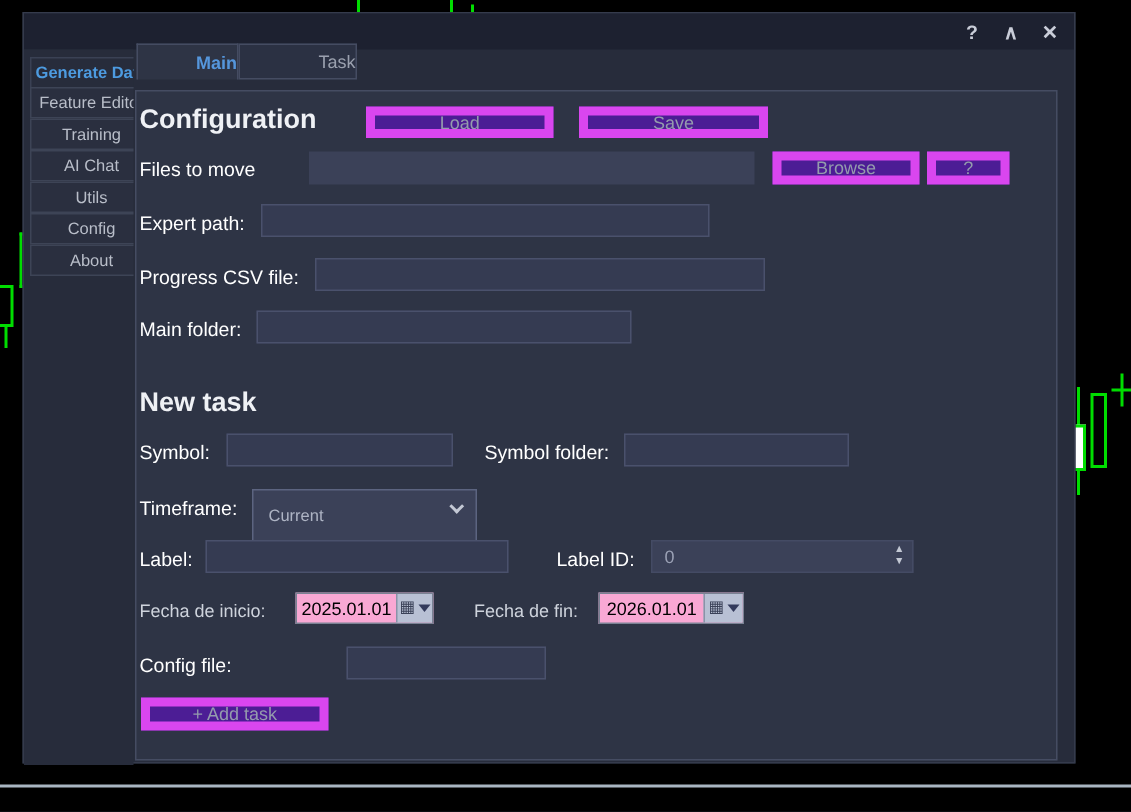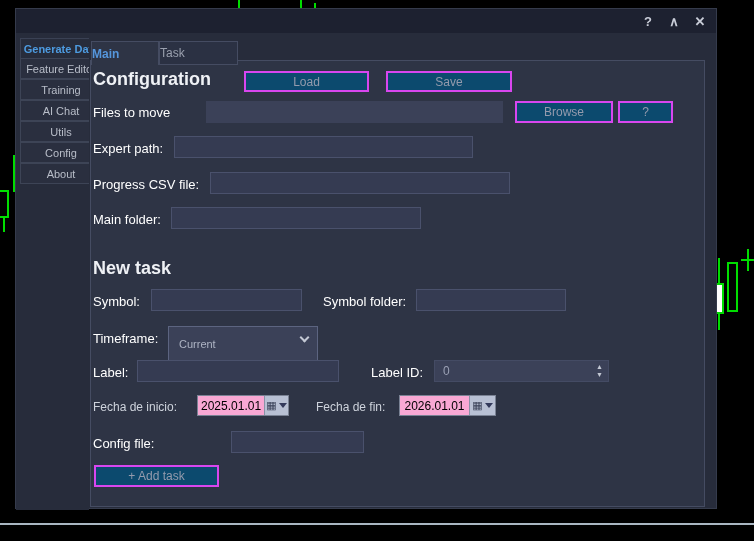--- a/index.html
+++ b/index.html
@@ -23,33 +23,33 @@
   
   .sidebar { position:absolute; left:0; top:24px; width:73px; height:477px;
              background:#272c3b; overflow:hidden; }
   .side-item { position:absolute; left:4px; width:82px; height:21px;
                border:1px solid #3d4456; background:#2a2f3f; color:#b9bec9;
                font-size:11px; display:flex; align-items:center; justify-content:center;
                white-space:nowrap; }
   .side-item.selected { color:#4d9be0; font-weight:bold; border-color:#3a4154; background:#272c3b; }
 
   
-  .tab { position:absolute; top:32px; height:24px; font-size:12px;
-         display:flex; align-items:center; justify-content:flex-start; z-index:3; }
+  .tab { position:absolute; top:20px; height:24px; font-size:12px;
+         display:flex; align-items:center; justify-content:flex-end; z-index:3; }
   .tab.active { background:#2e3445; color:#5596dc; font-weight:bold;
                 border:1px solid #454c62; border-bottom:none; }
   .tab.inactive { background:#2b3143; color:#9aa0ae; border:1px solid #454c62; }
   .panel { position:absolute; left:74px; top:51px; width:615px; height:447px;
            background:#2e3445; border:1px solid #454c62; z-index:2; }
 
   
   .heading { position:absolute; color:#eff1f5; font-size:18px; font-weight:600; z-index:4; }
   .lbl { position:absolute; color:#ffffff; font-size:13px; z-index:4; white-space:nowrap; }
   .lbl-sm { position:absolute; color:#ced3dc; font-size:12px; z-index:4; white-space:nowrap; }
-  .btn { position:absolute; background:#0c4a6e; border:2px solid #d946ef; color:#949bad;
+  .btn { position:absolute; background:#4c1d95; border:6px solid #d946ef; color:#949bad;
          font-size:12px; display:flex; align-items:center; justify-content:center; z-index:4; cursor:default; }
   .inp { position:absolute; background:#353b52; border:1px solid #4a516c; color:#c6cbd6;
          font-size:12px; padding:0 6px; z-index:4; outline:none;
          font-family:"Liberation Sans", sans-serif; }
   .inp.flat { background:#3b4158; border:none; }
   .dropdown { position:absolute; background:#3b4158; border:1px solid #5c6480; z-index:4;
               display:flex; align-items:center; color:#aeb4c4; font-size:11px; padding-left:10px; }
   .chev { position:absolute; right:9px; top:7px; width:7px; height:7px;
           border-right:2px solid #c3c8d4; border-bottom:2px solid #c3c8d4;
           transform:rotate(45deg); }

